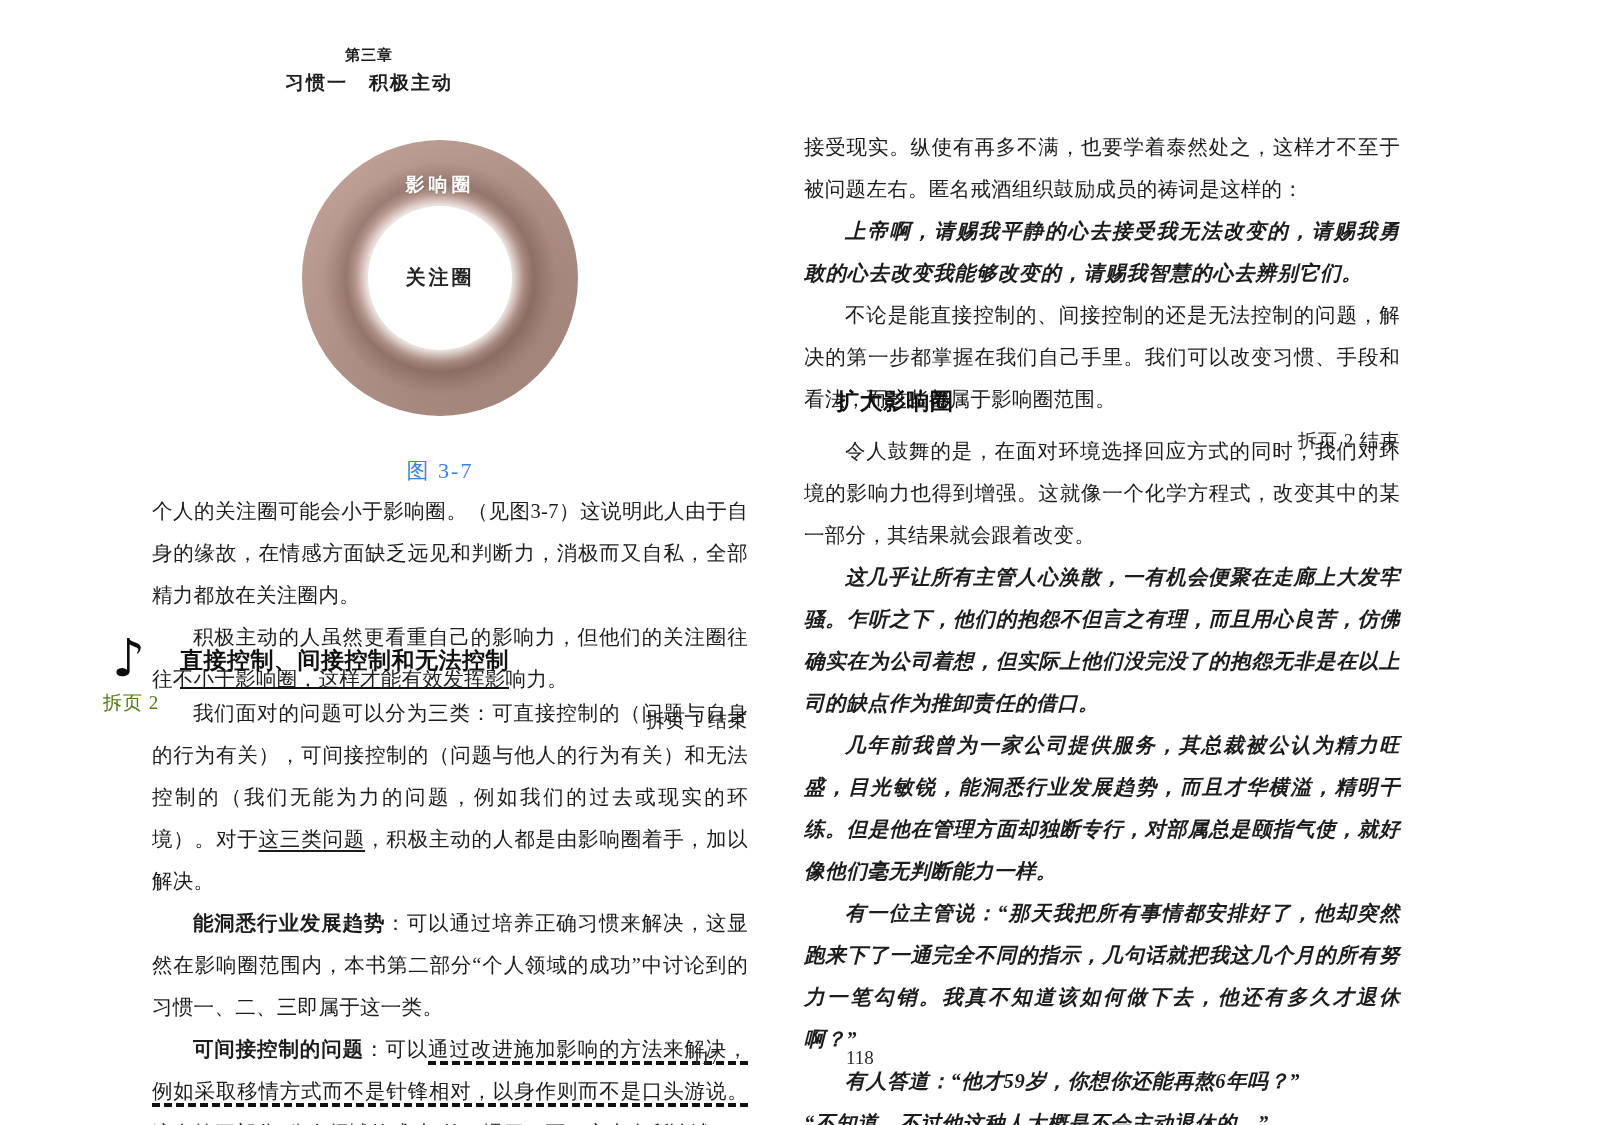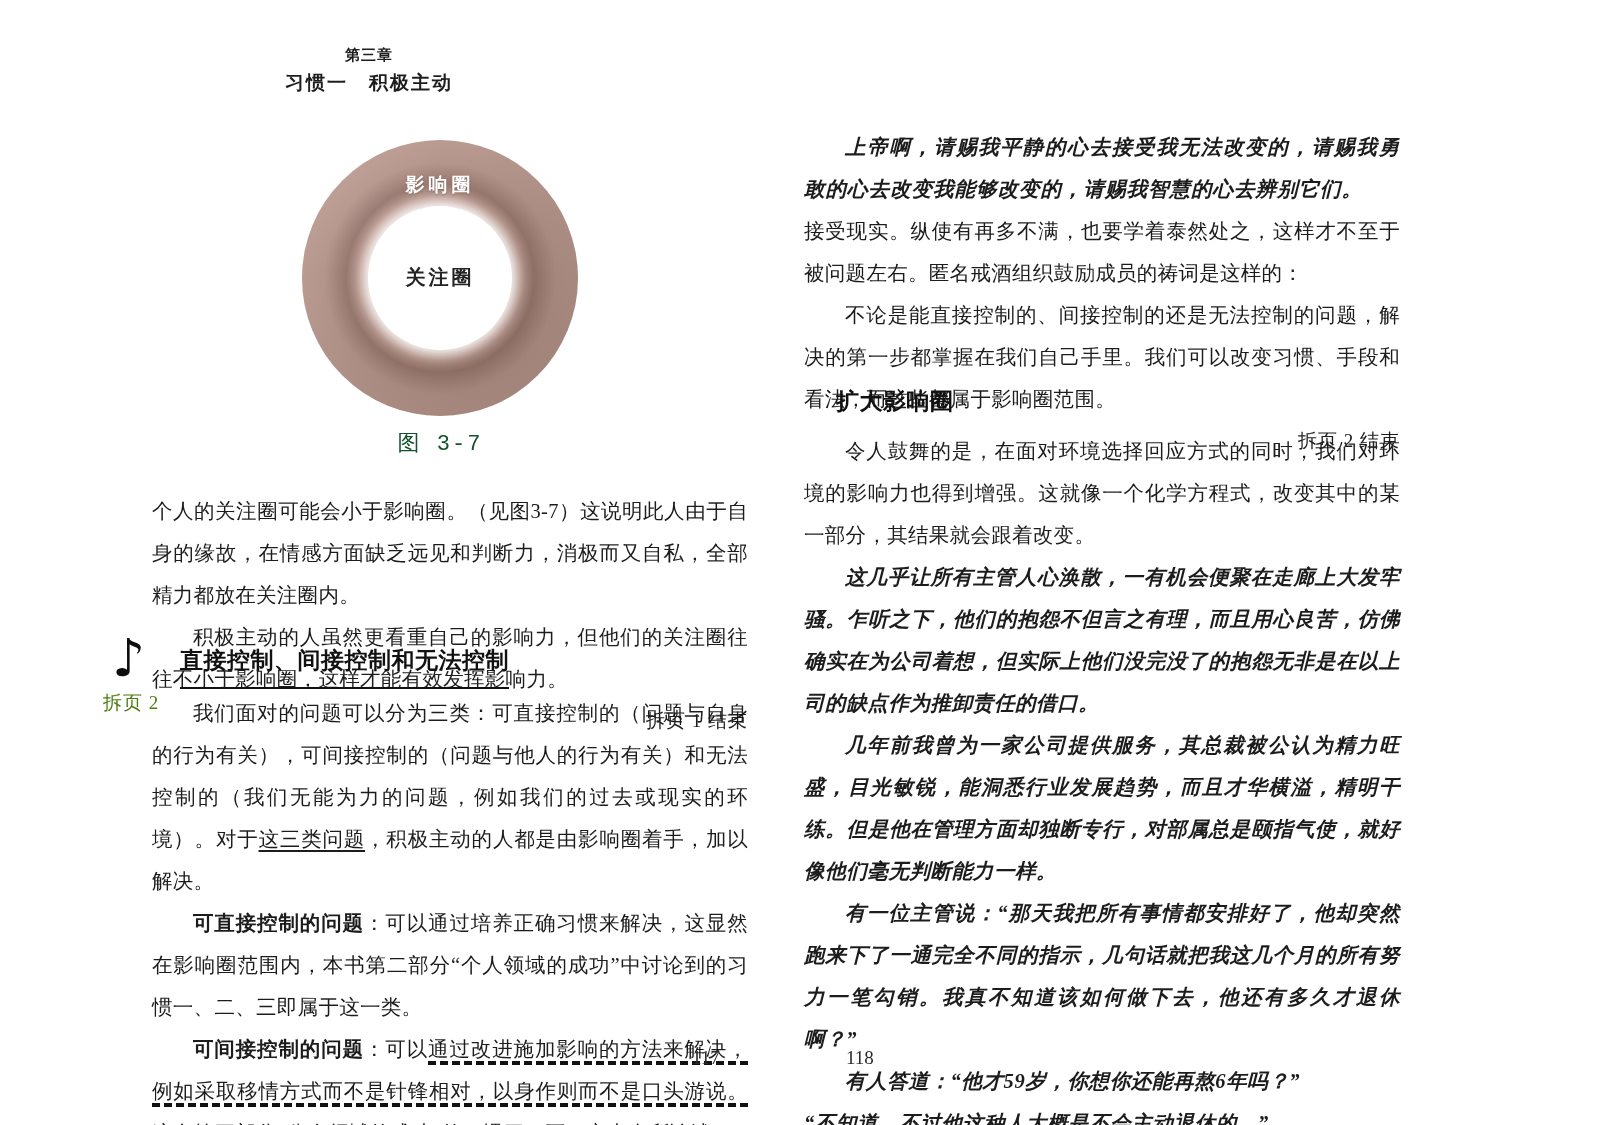--- a/index.html
+++ b/index.html
@@ -111,25 +111,25 @@
     margin-top: -14px;
     text-align: center;
     font-family: "Liberation Sans", sans-serif;
     font-size: 20px;
     font-weight: bold;
     letter-spacing: 3px;
     color: #242424;
     z-index: 3;
   }
   .figure-caption {
-    margin-top: 12px;
-    font-family: Liberation Mono, monospace;
+    margin-top: 40px;
+    font-family: Liberation Serif, serif;
     font-size: 22px;
     letter-spacing: 2px;
-    color: #14532d;
+    color: #3b82f6;
   }
 
   
   .body-col {
     position: absolute;
     font-size: 20.5px;
     line-height: 42px;
     color: #1c1c1c;
     letter-spacing: 0.3px;
     text-align: justify;
@@ -232,34 +232,34 @@
     <div class="note-icon">♪</div>
     <div class="note-label">拆页 2</div>
 
     <div style="position:absolute; left:180px; top:645px;">
       <span class="section-head">直接控制、间接控制和无法控制</span>
     </div>
 
     <div class="body-col" style="left:152px; top:692px; width:596px;">
       <p class="p indent"><span>我们面对的问题可以分为三类：可直接控制的（问题与自身的行为有关），可间接控制的（问题与他人的行为有关）和无法控制的（我们无能为力的问题，例如我们的过去或现实的环境）。对于</span><span class="u-solid">这三类问题</span><span>，积极主动的人都是由影响圈着手，加以解决。</span></p>
 
-      <p class="p indent"><span class="lead">可直接控制的问题</span><span>：可以通过培养正确习惯来解决，这显然在影响圈范围内，本书第二部分“个人领域的成功”中讨论到的习惯一、二、三即属于这一类。</span></p>
+      <p class="p indent"><span class="lead">能洞悉行业发展趋势</span><span>：可以通过培养正确习惯来解决，这显然在影响圈范围内，本书第二部分“个人领域的成功”中讨论到的习惯一、二、三即属于这一类。</span></p>
 
       <p class="p indent"><span class="lead">可间接控制的问题</span><span>：可以</span><span class="u-dashed">通过改进施加影响的方法来解决，例如采取移情方式而不是针锋相对，以身作则而不是口头游说。</span><span>这在第三部分“公众领域的成功”的习惯四、五、六中有所论述。</span></p>
 
     </div>
 
     <div class="pagenum" style="left:692px; top:1047px;">117</div>
   </div>
 
   <div class="page-right">
 
     <div class="body-col" style="left:4px; top:126px; width:596px;">
+      <p class="p">接受现实。纵使有再多不满，也要学着泰然处之，这样才不至于被问题左右。匿名戒酒组织鼓励成员的祷词是这样的：</p>
       <p class="p indent quote-block">上帝啊，请赐我平静的心去接受我无法改变的，请赐我勇敢的心去改变我能够改变的，请赐我智慧的心去辨别它们。</p>
-      <p class="p">接受现实。纵使有再多不满，也要学着泰然处之，这样才不至于被问题左右。匿名戒酒组织鼓励成员的祷词是这样的：</p>
       <p class="p indent">不论是能直接控制的、间接控制的还是无法控制的问题，解决的第一步都掌握在我们自己手里。我们可以改变习惯、手段和看法，而这些都属于影响圈范围。</p>
       <span class="right-note">拆页 2 结束</span>
     </div>
 
     <div style="position:absolute; left:36px; top:386px;">
       <span class="section-head nounder">扩大影响圈</span>
     </div>
 
     <div class="body-col" style="left:4px; top:430px; width:596px;">
       <p class="p indent">令人鼓舞的是，在面对环境选择回应方式的同时，我们对环境的影响力也得到增强。这就像一个化学方程式，改变其中的某一部分，其结果就会跟着改变。</p>

